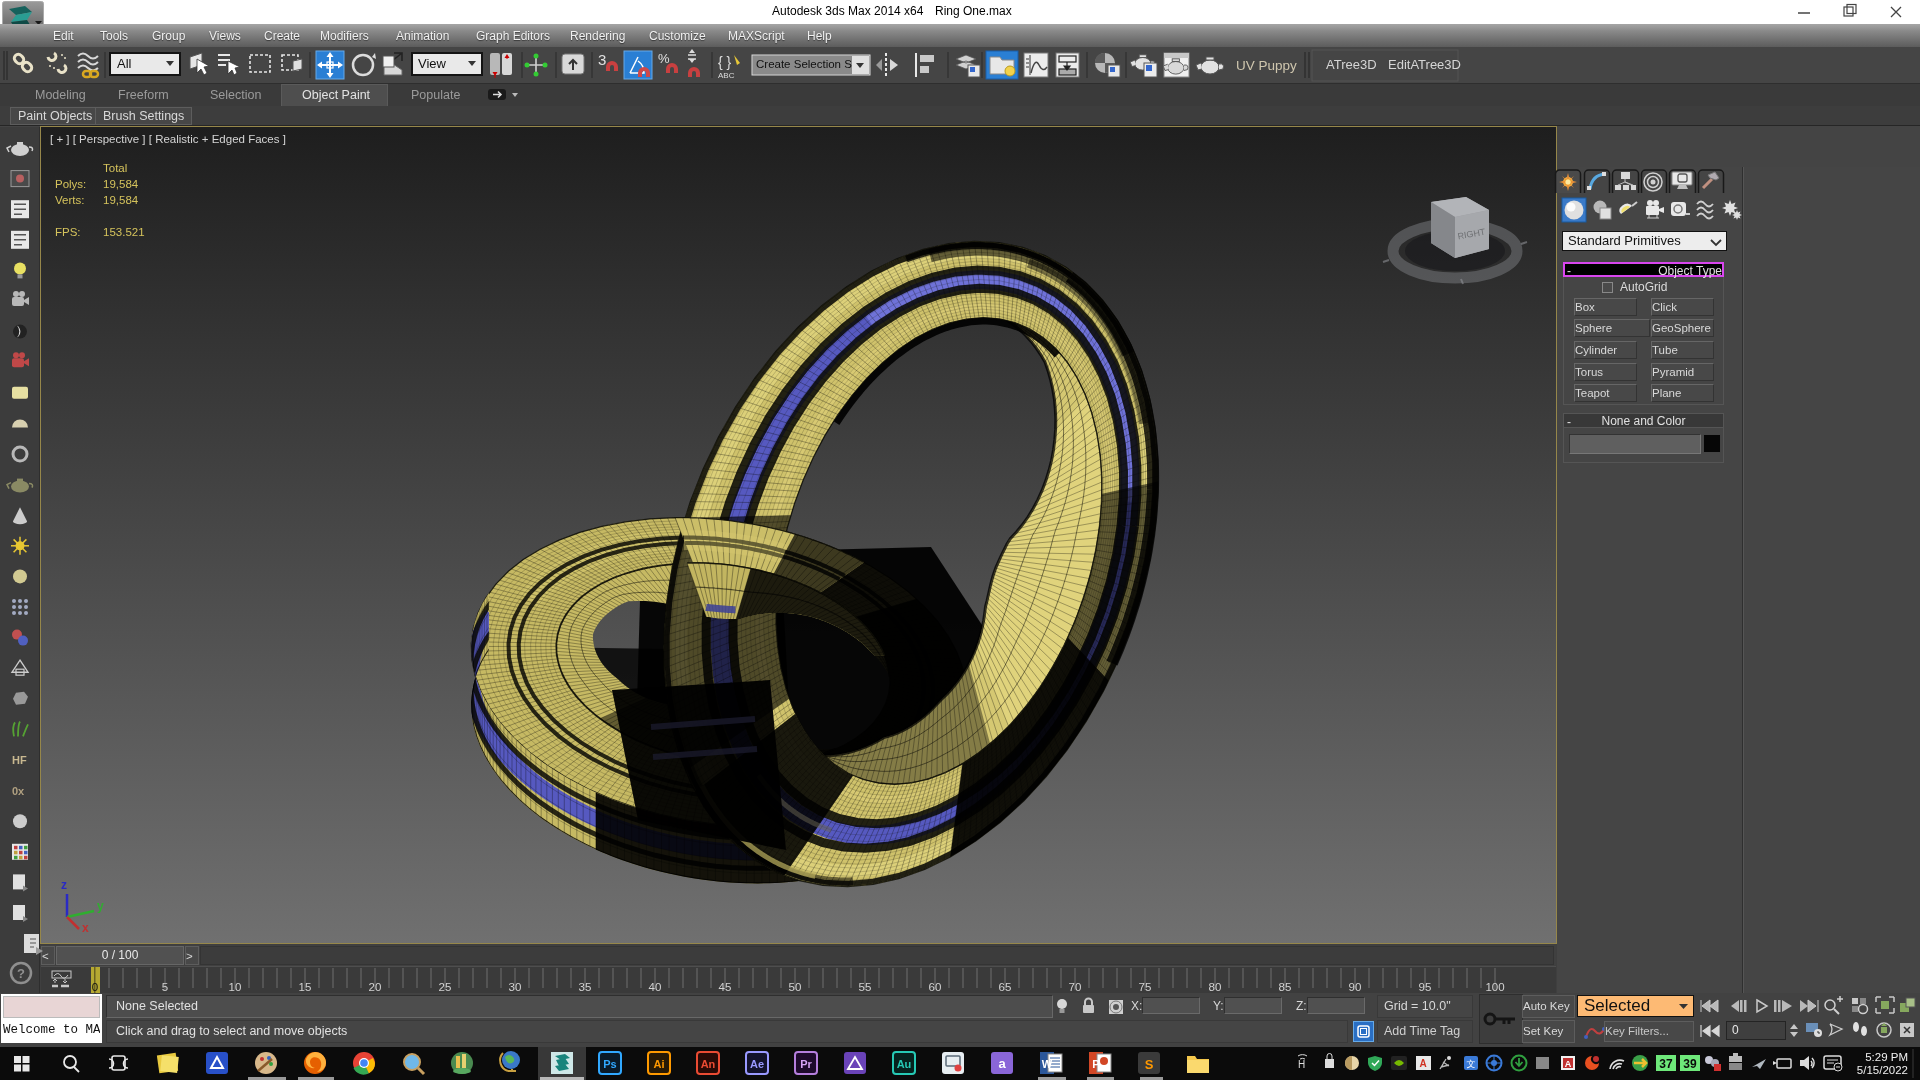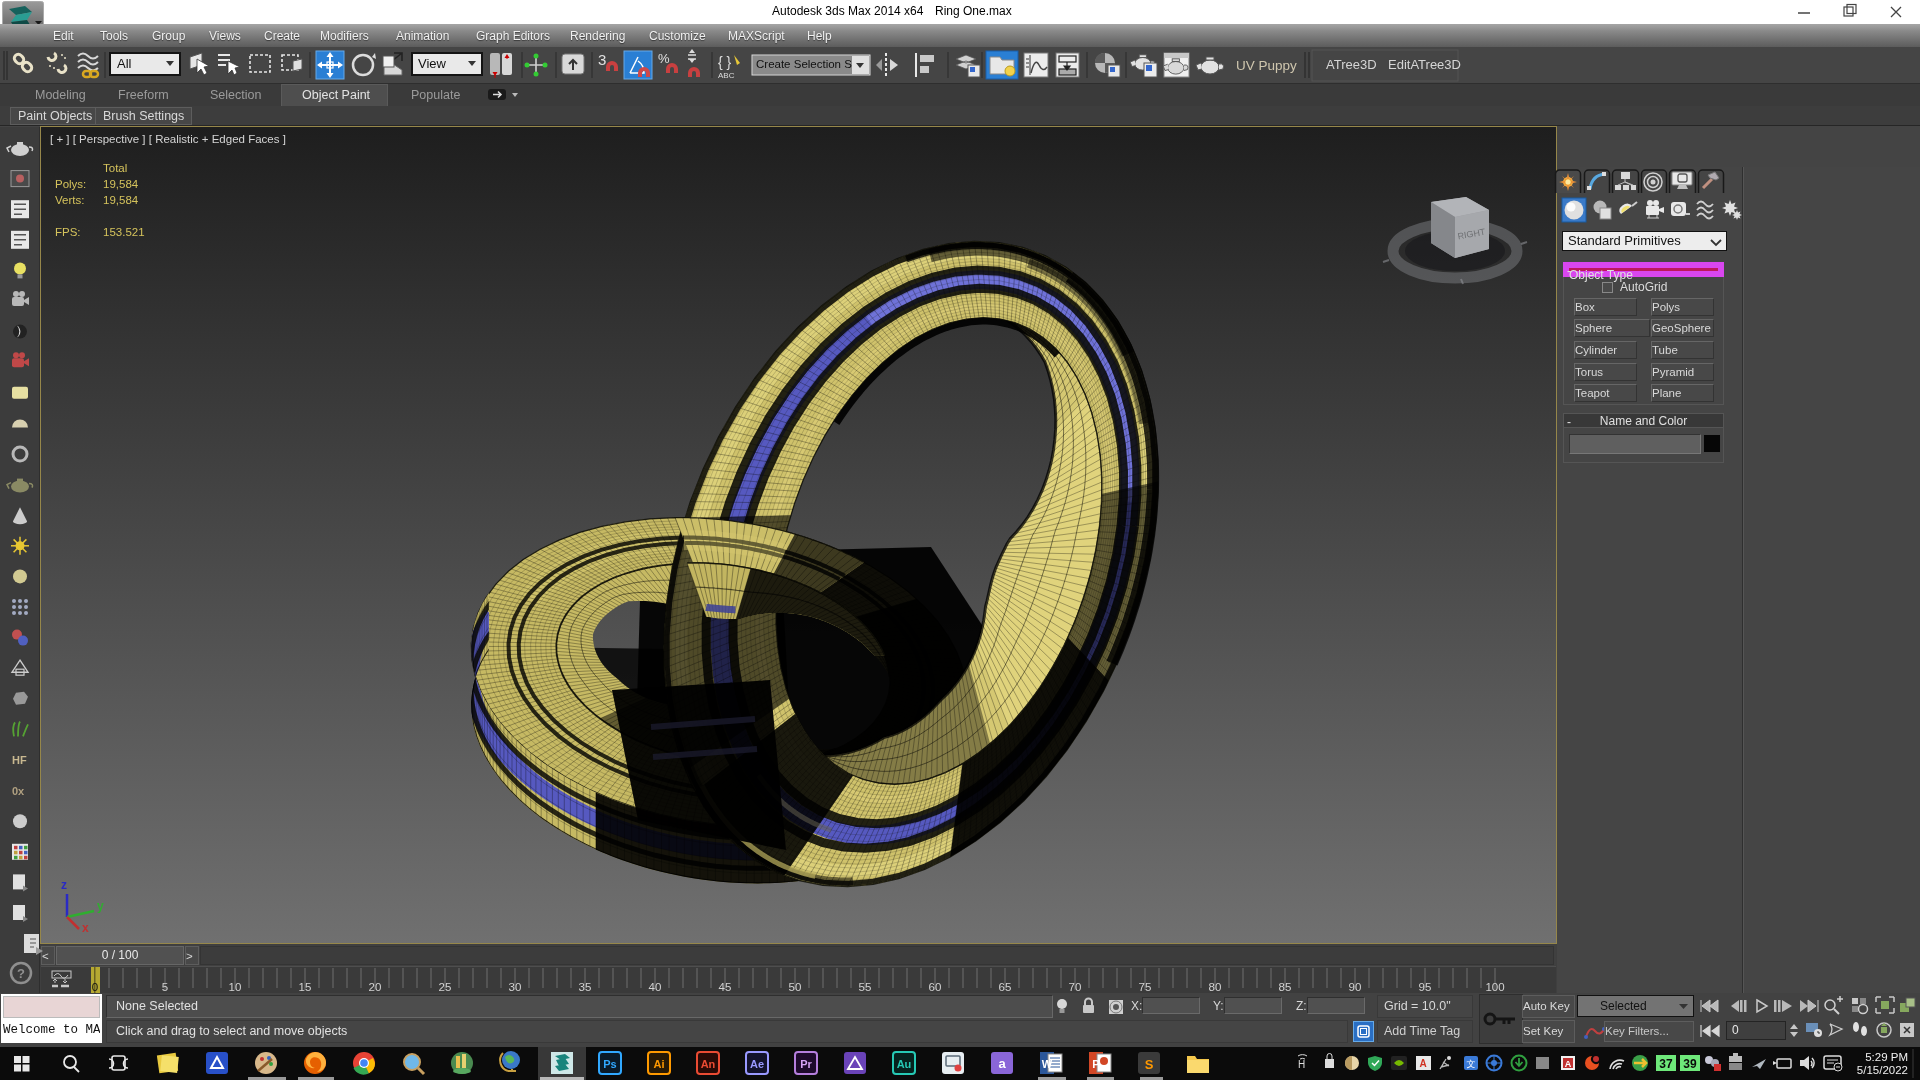--- a/index.html
+++ b/index.html
@@ -554,37 +554,37 @@
         </g>
         <g transform="translate(166,5)" fill="#e0e0e0">
           <path d="M7,0 l1.5,4 4,-1.5 -1.5,4 4,1.5 -4,1.5 1.5,4 -4,-1.5 -1.5,4 -1.5,-4 -4,1.5 1.5,-4 -4,-1.5 4,-1.5 -1.5,-4 4,1.5 z"></path>
           <path d="M14,10 l1,2.5 2.5,-1 -1,2.5 2.5,1 -2.5,1 1,2.5 -2.5,-1 -1,2.5 -1,-2.5 -2.5,1 1,-2.5 -2.5,-1 2.5,-1 -1,-2.5 2.5,1 z"></path>
         </g>
       </svg></div>
     <div style="position:absolute;left:5px;top:64px;width:165px;height:20px;background:#ededed;border:1.5px solid #111;font-size:13px;color:#111;line-height:18px;padding-left:5px">Standard Primitives<svg style="position:absolute;right:3px;top:3px" width="14" height="14">
         <path d="M2,5 l5,5 l5,-5" stroke="#333" stroke-width="1.8" fill="none"></path>
       </svg></div>
     <div style="position:absolute;left:6px;top:95px;width:161px;height:143px;border:1px solid #555">
-      <div style="position:absolute;left:-1px;top:-1px;width:161px;height:15px;background:#be185d;border:6px solid #d946ef;color:#e0e0e0;font-size:12px;text-align:left;line-height:14px">Object Type</div>
+      <div style="position:absolute;left:-1px;top:-1px;width:161px;height:15px;background:#000000;border:2px solid #d946ef;color:#e0e0e0;font-size:12px;text-align:right;line-height:14px">Object Type</div>
       <div style="position:absolute;left:3px;top:1px;color:#e0e0e0;font-size:12px">-</div>
       <div style="position:absolute;left:38px;top:19px;width:11px;height:11px;background:#4a4a4a;border:1px solid #888"></div>
       <div style="position:absolute;left:56px;top:17px;color:#dcdcdc;font-size:12px">AutoGrid</div>
     </div>
     <div class="btn" style="position:absolute;left:17px;top:131px;width:63px;height:18px;line-height:17px;border-color:#666 #333 #333 #666">Box</div>
-    <div class="btn" style="position:absolute;left:94px;top:131px;width:63px;height:18px;line-height:17px;border-color:#666 #333 #333 #666">Polys</div>
+    <div class="btn" style="position:absolute;left:94px;top:131px;width:63px;height:18px;line-height:17px;border-color:#666 #333 #333 #666">Click</div>
     <div class="btn" style="position:absolute;left:17px;top:152px;width:76px;height:18px;line-height:17px;border-color:#666 #333 #333 #666">Sphere</div>
     <div class="btn" style="position:absolute;left:94px;top:152px;width:63px;height:18px;line-height:17px;border-color:#666 #333 #333 #666">GeoSphere</div>
     <div class="btn" style="position:absolute;left:17px;top:174px;width:63px;height:18px;line-height:17px;border-color:#666 #333 #333 #666">Cylinder</div>
     <div class="btn" style="position:absolute;left:94px;top:174px;width:63px;height:18px;line-height:17px;border-color:#666 #333 #333 #666">Tube</div>
     <div class="btn" style="position:absolute;left:17px;top:196px;width:63px;height:18px;line-height:17px;border-color:#666 #333 #333 #666">Torus</div>
     <div class="btn" style="position:absolute;left:94px;top:196px;width:63px;height:18px;line-height:17px;border-color:#666 #333 #333 #666">Pyramid</div>
     <div class="btn" style="position:absolute;left:17px;top:217px;width:63px;height:18px;line-height:17px;border-color:#666 #333 #333 #666">Teapot</div>
     <div class="btn" style="position:absolute;left:94px;top:217px;width:63px;height:18px;line-height:17px;border-color:#666 #333 #333 #666">Plane</div>
     <div style="position:absolute;left:6px;top:246px;width:161px;height:50px;border:1px solid #555">
-      <div style="position:absolute;left:-1px;top:-1px;width:161px;height:15px;background:#383838;border:1px solid #555;color:#e0e0e0;font-size:12px;text-align:center;line-height:14px">Name and Color</div>
+      <div style="position:absolute;left:-1px;top:-1px;width:161px;height:15px;background:#383838;border:1px solid #555;color:#e0e0e0;font-size:12px;text-align:center;line-height:14px">None and Color</div>
       <div style="position:absolute;left:3px;top:1px;color:#e0e0e0;font-size:12px">-</div>
       <div style="position:absolute;left:5px;top:20px;width:132px;height:20px;background:#5f5f5f;border:1px solid #333;border-bottom-color:#777;border-right-color:#777"></div>
       <div style="position:absolute;left:139px;top:20px;width:18px;height:19px;background:#060606;border:1px solid #444"></div>
     </div>
     <div style="position:absolute;left:185px;top:0;width:1px;height:867px;background:#2f2f2f"></div>
     <div style="position:absolute;left:186px;top:0;width:1px;height:867px;background:#555"></div>
   </div>
 <div class="abs timeslider">
     <div class="btn" style="position:absolute;left:0px;top:1px;width:14px;height:19px;line-height:18px">&lt;</div>
     <div style="position:absolute;left:15px;top:1px;width:128px;height:19px;background:#515151;border:1px solid #666;color:#e8e8e8;font-size:12px;text-align:center;line-height:17px">0 / 100</div>
@@ -657,21 +657,21 @@
       </svg></div>
     <div style="position:absolute;left:1377px;top:27px;width:96px;height:23px;background:#424242;color:#d0d0d0;font-size:12.5px;line-height:21px;padding-left:6px;border:1px solid #393939">Add Time Tag</div>
     <div style="position:absolute;left:1479px;top:1px;width:44px;height:50px;background:#3d3d3d;border:1px solid #2e2e2e"><svg width="42" height="48">
         <g stroke="#141414" stroke-width="3" fill="none">
           <circle cx="10" cy="24" r="5"></circle>
           <path d="M15,24 h20 m-6,0 v5 m-5,-5 v5"></path>
         </g>
       </svg></div>
     <div class="btn" style="position:absolute;left:1522px;top:2px;width:53px;height:23px;line-height:21px;font-size:11.5px">Auto Key</div>
     <div class="btn" style="position:absolute;left:1522px;top:27px;width:53px;height:23px;line-height:21px;font-size:11.5px">Set Key</div>
-    <div style="position:absolute;left:1577px;top:2px;width:117px;height:22px;background:#737373;border:1px solid #111;font-size:12px;color:#111;line-height:20px;padding-left:22px">Selected<svg style="position:absolute;right:2px;top:4px" width="14" height="14">
+    <div style="position:absolute;left:1577px;top:2px;width:117px;height:22px;background:#fdba74;border:1px solid #111;font-size:17px;color:#111;line-height:20px;padding-left:6px">Selected<svg style="position:absolute;right:2px;top:4px" width="14" height="14">
         <path d="M2,4 l9,0 l-4.5,5 z" fill="#333"></path>
       </svg></div>
     <svg style="position:absolute;left:1583px;top:28px" width="24" height="22">
       <path d="M3,16 q4,-12 9,-6 t9,-2" stroke="#c04040" stroke-width="2" fill="none"></path>
       <circle cx="3" cy="16" r="2" fill="#4060c0"></circle>
       <circle cx="21" cy="8" r="2" fill="#4060c0"></circle>
     </svg>
     <div class="btn" style="position:absolute;left:1604px;top:28px;width:90px;height:21px;line-height:19px;color:#c8c8c8">Key Filters...</div>
     <svg style="position:absolute;left:1700px;top:3px" width="120" height="21" fill="#c6c6c6" opacity="0.9">
       <path d="M2,10 l8,-6 v12 z M10,10 l8,-6 v12 z M1,4 v12" stroke="#d8d8d8"></path>

